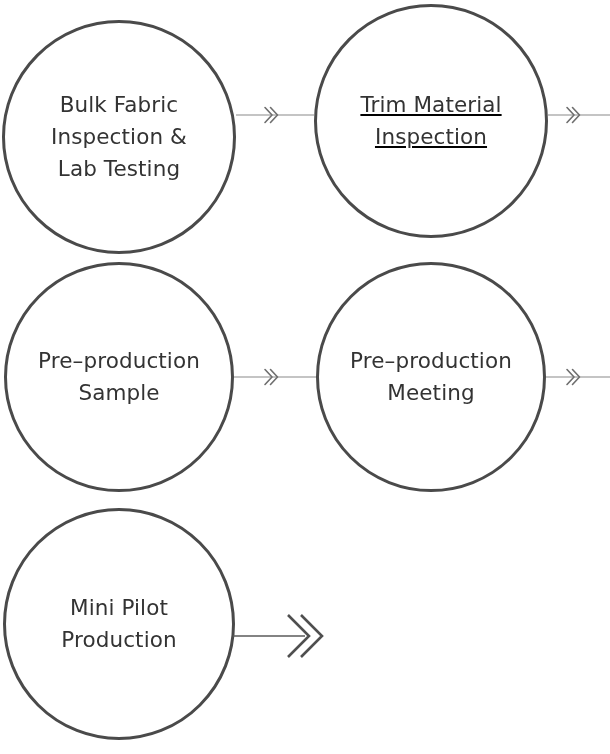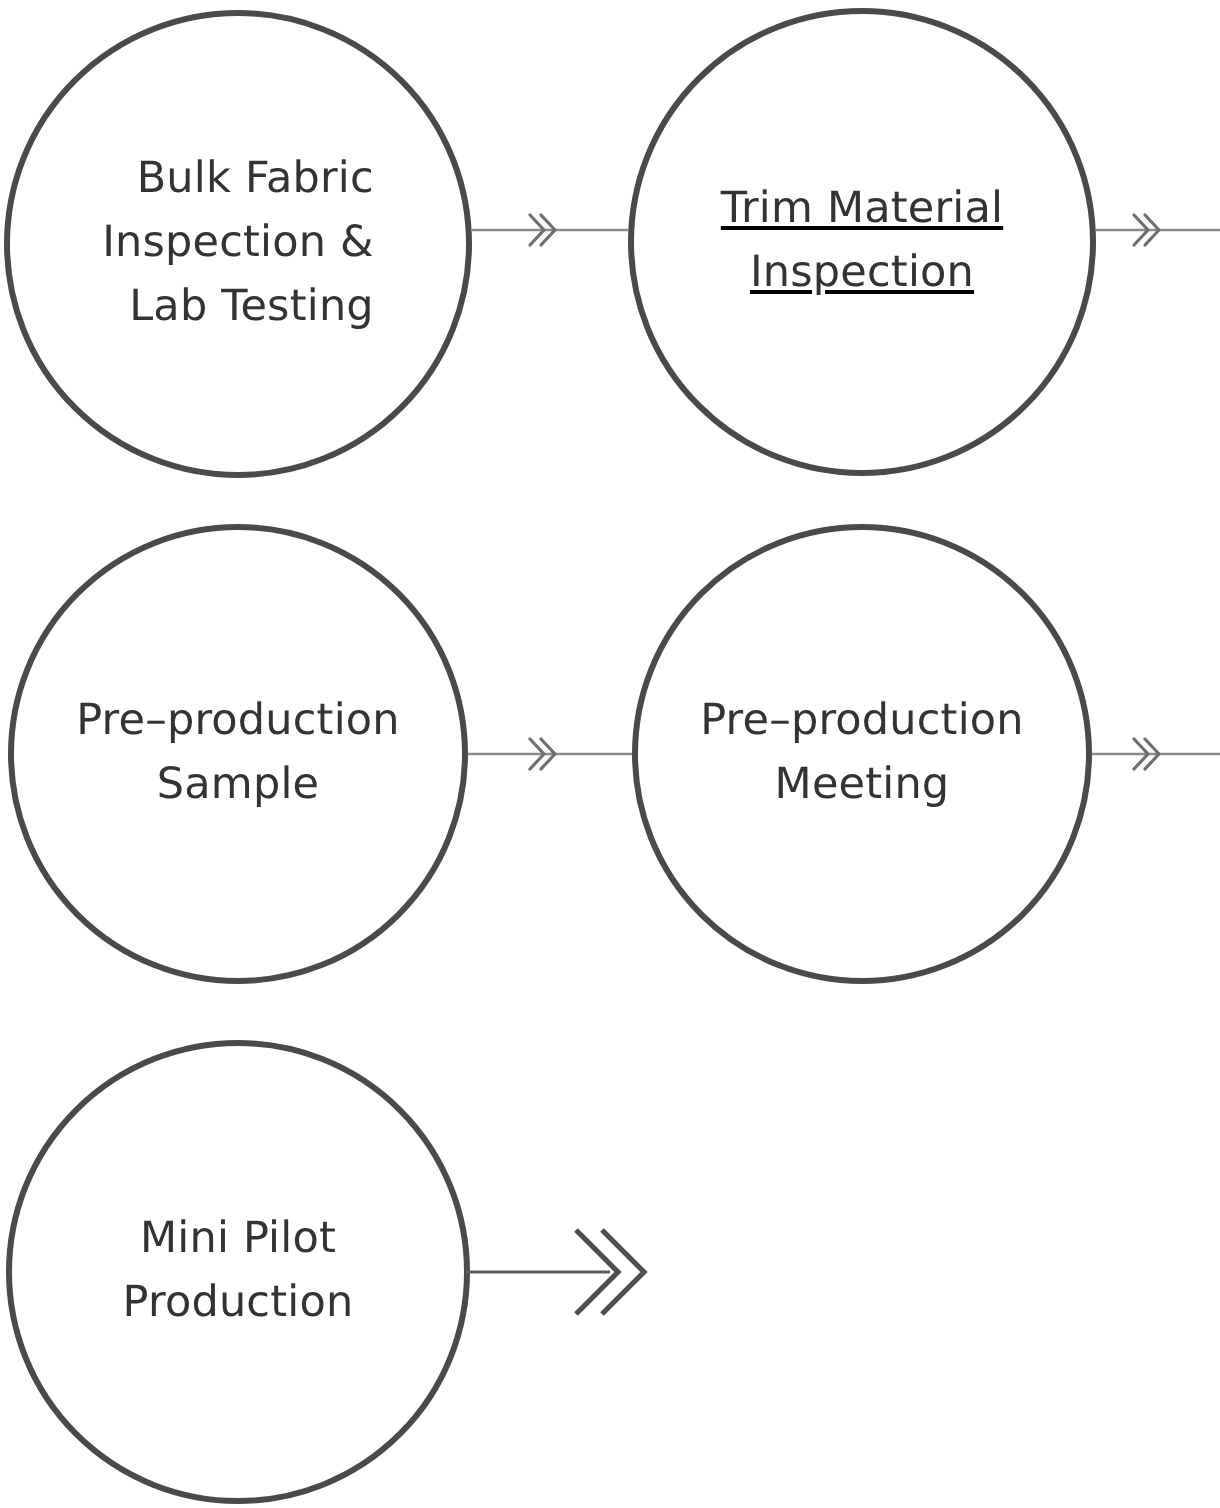--- a/index.html
+++ b/index.html
@@ -44,21 +44,21 @@
   .connector svg {
     display: block;
     overflow: visible;
   }
 </style>
 </head>
 <body>
 
 <div id="diagram">
 
-  <div class="node" style="left:2px; top:5px; width:234px; height:234px;text-align:right;">
+  <div class="node" style="left:2px; top:20px; width:234px; height:234px;">
     <span class="node-label">Bulk Fabric
 Inspection &amp;
 Lab Testing</span>
   </div>
 
   <div class="connector" style="left:236px; top:100px; width:78px; height:30px;">
     <svg width="78" height="30" viewBox="0 0 78 30" aria-hidden="true">
       <line x1="0" y1="15" x2="78" y2="15" stroke="#8a8a8a" stroke-width="1.2"></line>
       <g fill="none" stroke="#6e6e6e" stroke-width="1.6" stroke-linecap="round" stroke-linejoin="round">
         <polyline points="29,7.5 36,15 29,22.5"></polyline>
@@ -105,21 +105,21 @@
   <div class="connector" style="left:546px; top:362px; width:64px; height:30px;">
     <svg width="64" height="30" viewBox="0 0 64 30" aria-hidden="true">
       <line x1="0" y1="15" x2="64" y2="15" stroke="#8a8a8a" stroke-width="1.2"></line>
       <g fill="none" stroke="#6e6e6e" stroke-width="1.6" stroke-linecap="round" stroke-linejoin="round">
         <polyline points="21,7.5 28,15 21,22.5"></polyline>
         <polyline points="26.5,7.5 33.5,15 26.5,22.5"></polyline>
       </g>
     </svg>
   </div>
 
-  <div class="node" style="left:3px; top:520px; width:232px; height:232px;">
+  <div class="node" style="left:3px; top:508px; width:232px; height:232px;">
     <span class="node-label">Mini Pilot
 Production</span>
   </div>
 
   <div class="connector" style="left:233px; top:608px; width:90px; height:56px;">
     <svg width="90" height="56" viewBox="0 0 90 56" aria-hidden="true">
       <line x1="0" y1="28" x2="72" y2="28" stroke="#5a5a5a" stroke-width="1.5"></line>
       <g fill="none" stroke="#4f4f4f" stroke-width="2.6" stroke-linecap="butt" stroke-linejoin="miter">
         <polyline points="55,7 76,28 55,49"></polyline>
         <polyline points="68,7 89,28 68,49"></polyline>

